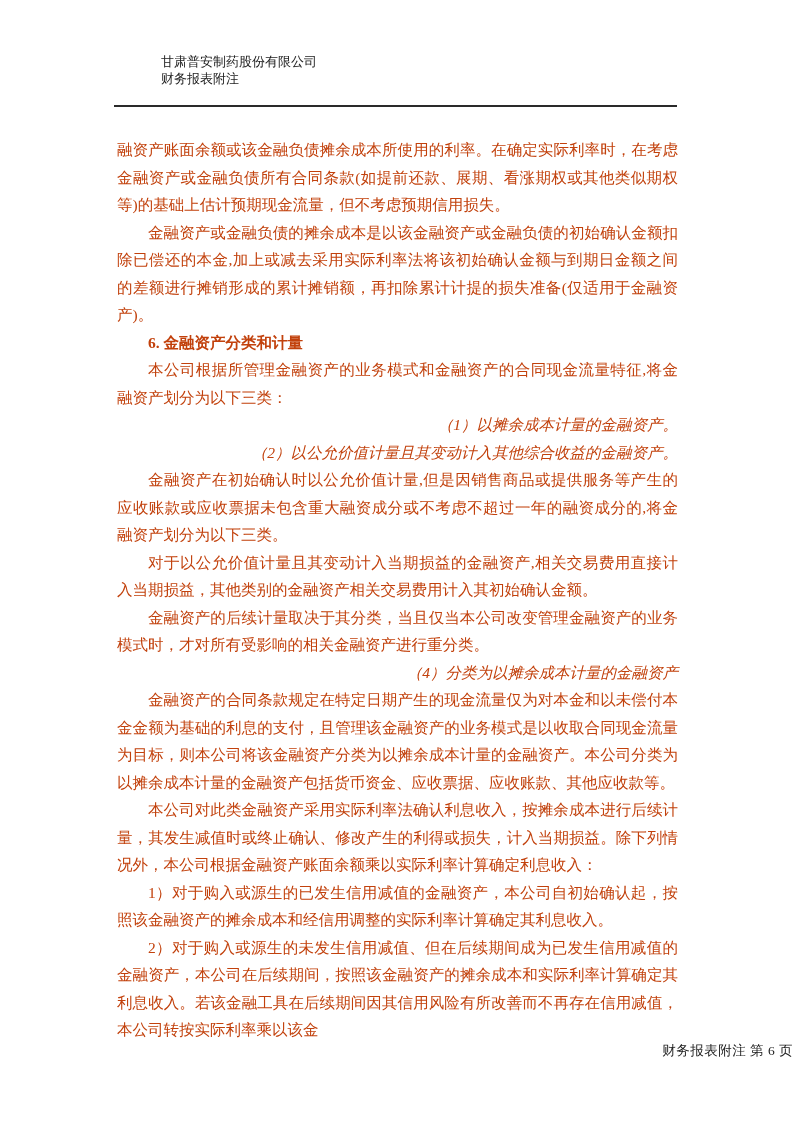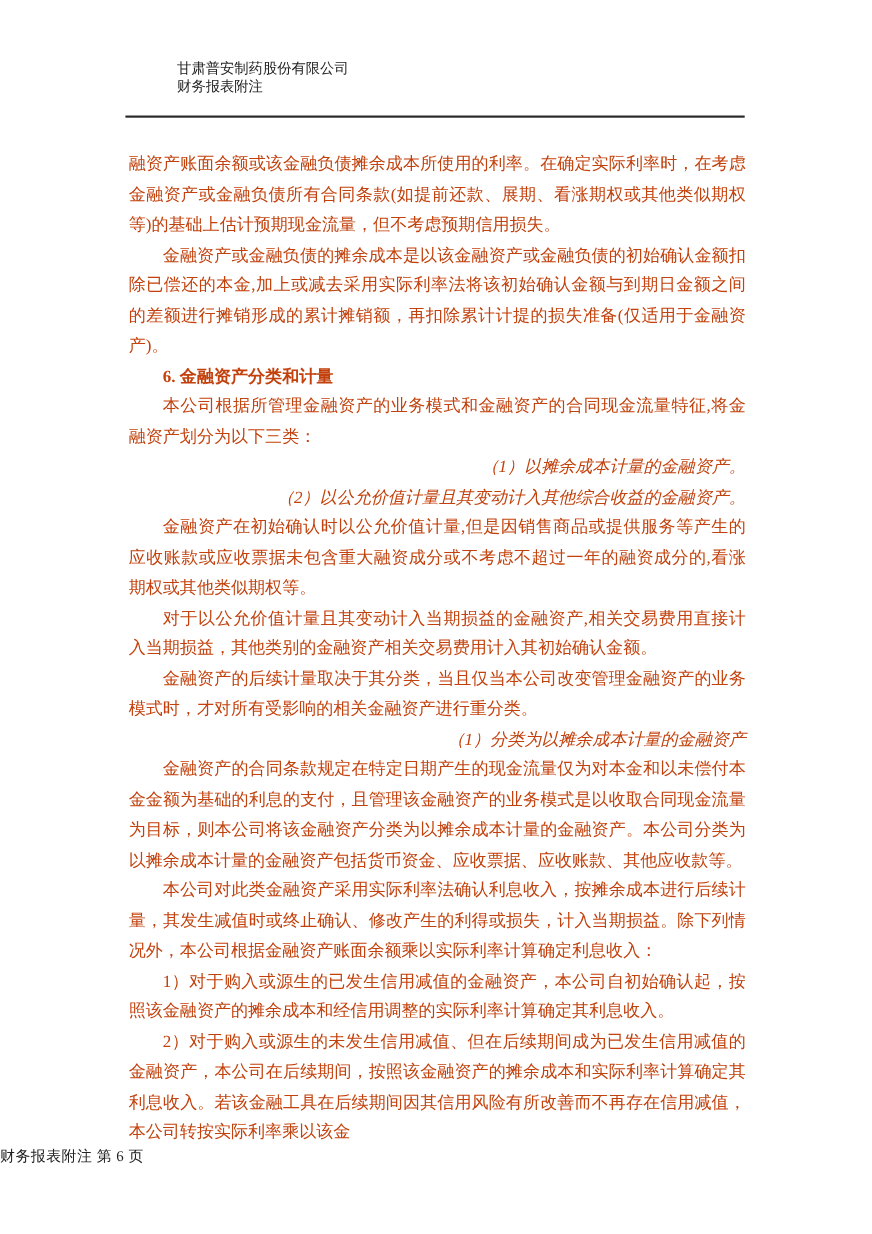--- a/index.html
+++ b/index.html
@@ -48,21 +48,21 @@
   .doc p { margin: 0; padding: 0; }
   .blk-cont { text-indent: 0; }
   .blk-p { text-indent: 2em; }
   .blk-h { text-indent: 2em; font-weight: bold; text-align: left; }
   .blk-li { text-indent: 2em; text-align: right; font-style: italic; }
   .page-footer {
     position: absolute;
     left: 0;
     top: 1042px;
     width: 793px;
-    text-align: left;
+    text-align: right;
     font-size: 13.5px;
     color: #222222;
     letter-spacing: 0.5px;
   }
 </style>
 </head>
 <body>
 
 <div class="sheet">
 
@@ -73,24 +73,24 @@
 
   <div class="header-rule"></div>
 
   <main class="doc">
     <p class="blk-cont">融资产账面余额或该金融负债摊余成本所使用的利率。在确定实际利率时，在考虑金融资产或金融负债所有合同条款(如提前还款、展期、看涨期权或其他类似期权等)的基础上估计预期现金流量，但不考虑预期信用损失。</p>
     <p class="blk-p">金融资产或金融负债的摊余成本是以该金融资产或金融负债的初始确认金额扣除已偿还的本金,加上或减去采用实际利率法将该初始确认金额与到期日金额之间的差额进行摊销形成的累计摊销额，再扣除累计计提的损失准备(仅适用于金融资产)。</p>
     <p class="blk-h">6. 金融资产分类和计量</p>
     <p class="blk-p">本公司根据所管理金融资产的业务模式和金融资产的合同现金流量特征,将金融资产划分为以下三类：</p>
     <p class="blk-li">（1）以摊余成本计量的金融资产。</p>
     <p class="blk-li">（2）以公允价值计量且其变动计入其他综合收益的金融资产。</p>
-    <p class="blk-p">金融资产在初始确认时以公允价值计量,但是因销售商品或提供服务等产生的应收账款或应收票据未包含重大融资成分或不考虑不超过一年的融资成分的,看涨期权或其他类似期权等。</p>
+    <p class="blk-p">金融资产在初始确认时以公允价值计量,但是因销售商品或提供服务等产生的应收账款或应收票据未包含重大融资成分或不考虑不超过一年的融资成分的,将金融资产划分为以下三类。</p>
     <p class="blk-p">对于以公允价值计量且其变动计入当期损益的金融资产,相关交易费用直接计入当期损益，其他类别的金融资产相关交易费用计入其初始确认金额。</p>
     <p class="blk-p">金融资产的后续计量取决于其分类，当且仅当本公司改变管理金融资产的业务模式时，才对所有受影响的相关金融资产进行重分类。</p>
-    <p class="blk-li">（1）分类为以摊余成本计量的金融资产</p>
+    <p class="blk-li">（4）分类为以摊余成本计量的金融资产</p>
     <p class="blk-p">金融资产的合同条款规定在特定日期产生的现金流量仅为对本金和以未偿付本金金额为基础的利息的支付，且管理该金融资产的业务模式是以收取合同现金流量为目标，则本公司将该金融资产分类为以摊余成本计量的金融资产。本公司分类为以摊余成本计量的金融资产包括货币资金、应收票据、应收账款、其他应收款等。</p>
     <p class="blk-p">本公司对此类金融资产采用实际利率法确认利息收入，按摊余成本进行后续计量，其发生减值时或终止确认、修改产生的利得或损失，计入当期损益。除下列情况外，本公司根据金融资产账面余额乘以实际利率计算确定利息收入：</p>
     <p class="blk-p">1）对于购入或源生的已发生信用减值的金融资产，本公司自初始确认起，按照该金融资产的摊余成本和经信用调整的实际利率计算确定其利息收入。</p>
     <p class="blk-p">2）对于购入或源生的未发生信用减值、但在后续期间成为已发生信用减值的金融资产，本公司在后续期间，按照该金融资产的摊余成本和实际利率计算确定其利息收入。若该金融工具在后续期间因其信用风险有所改善而不再存在信用减值，本公司转按实际利率乘以该金</p>
   </main>
 
   <footer class="page-footer">
     <span>财务报表附注 第 6 页</span>
   </footer>
 

